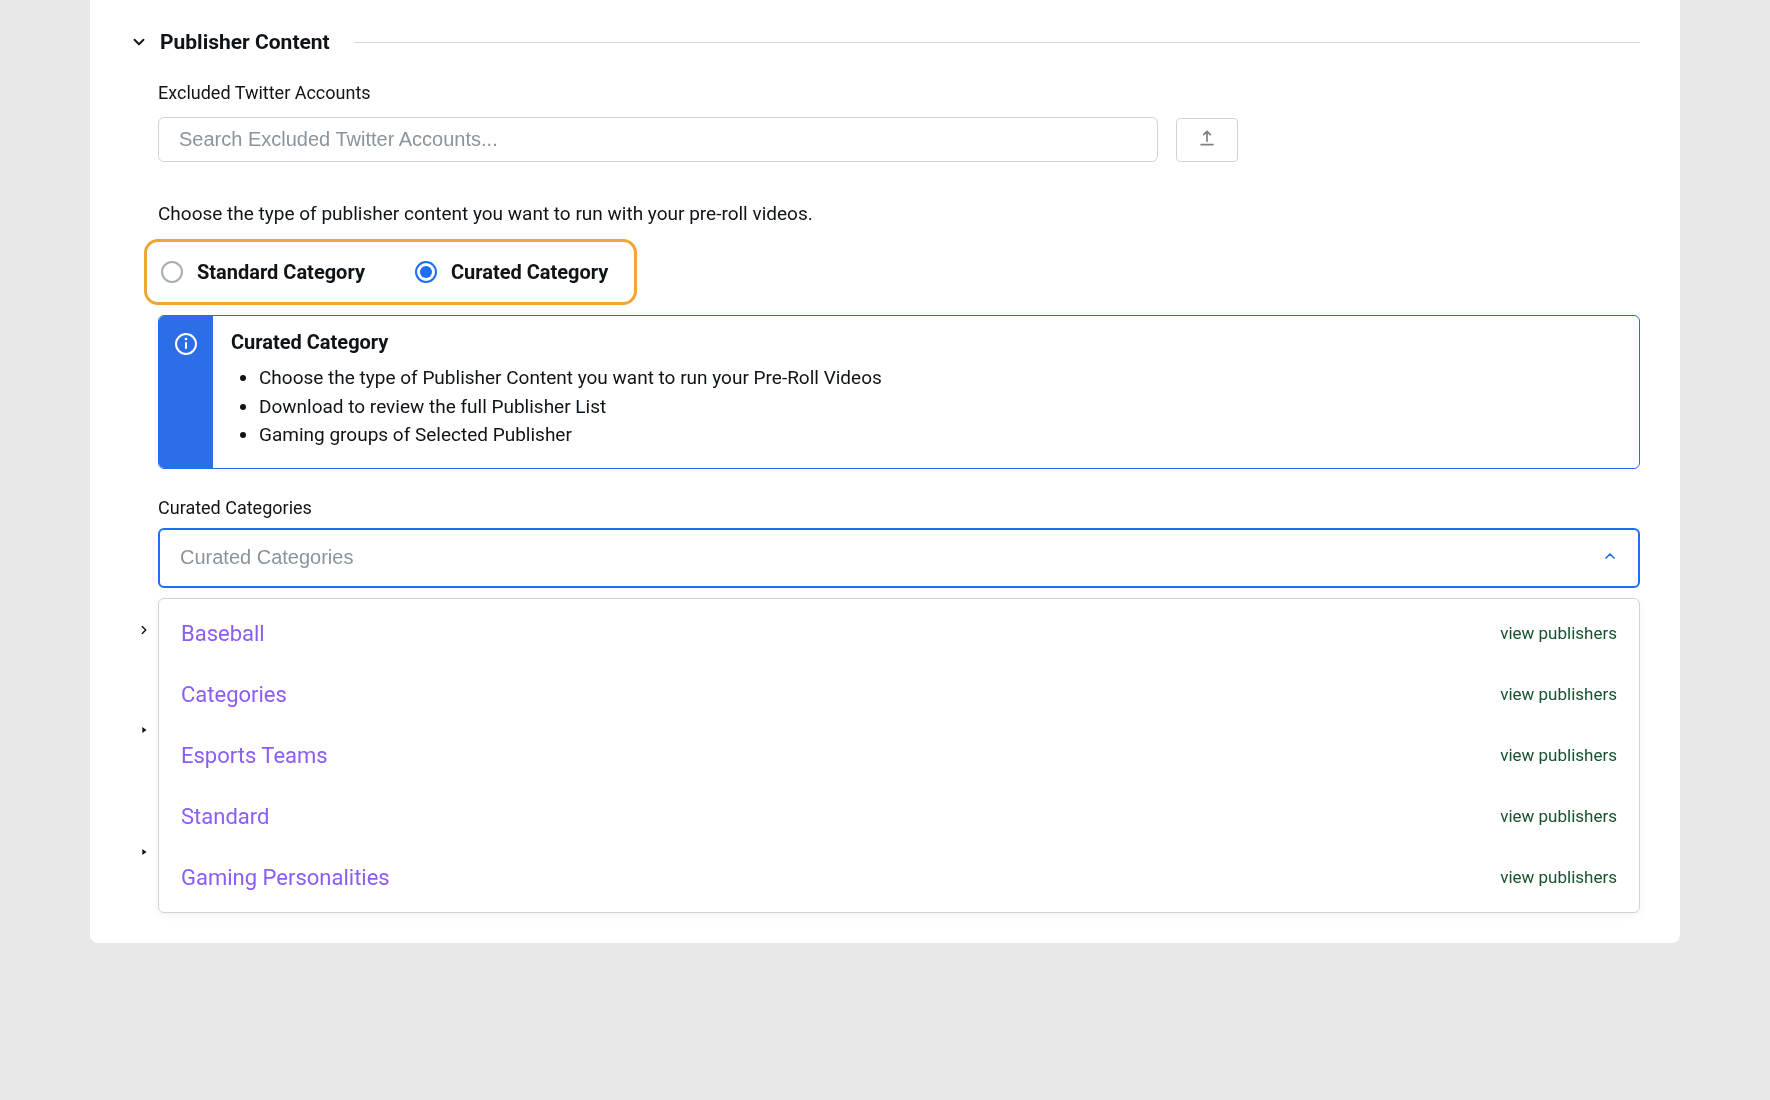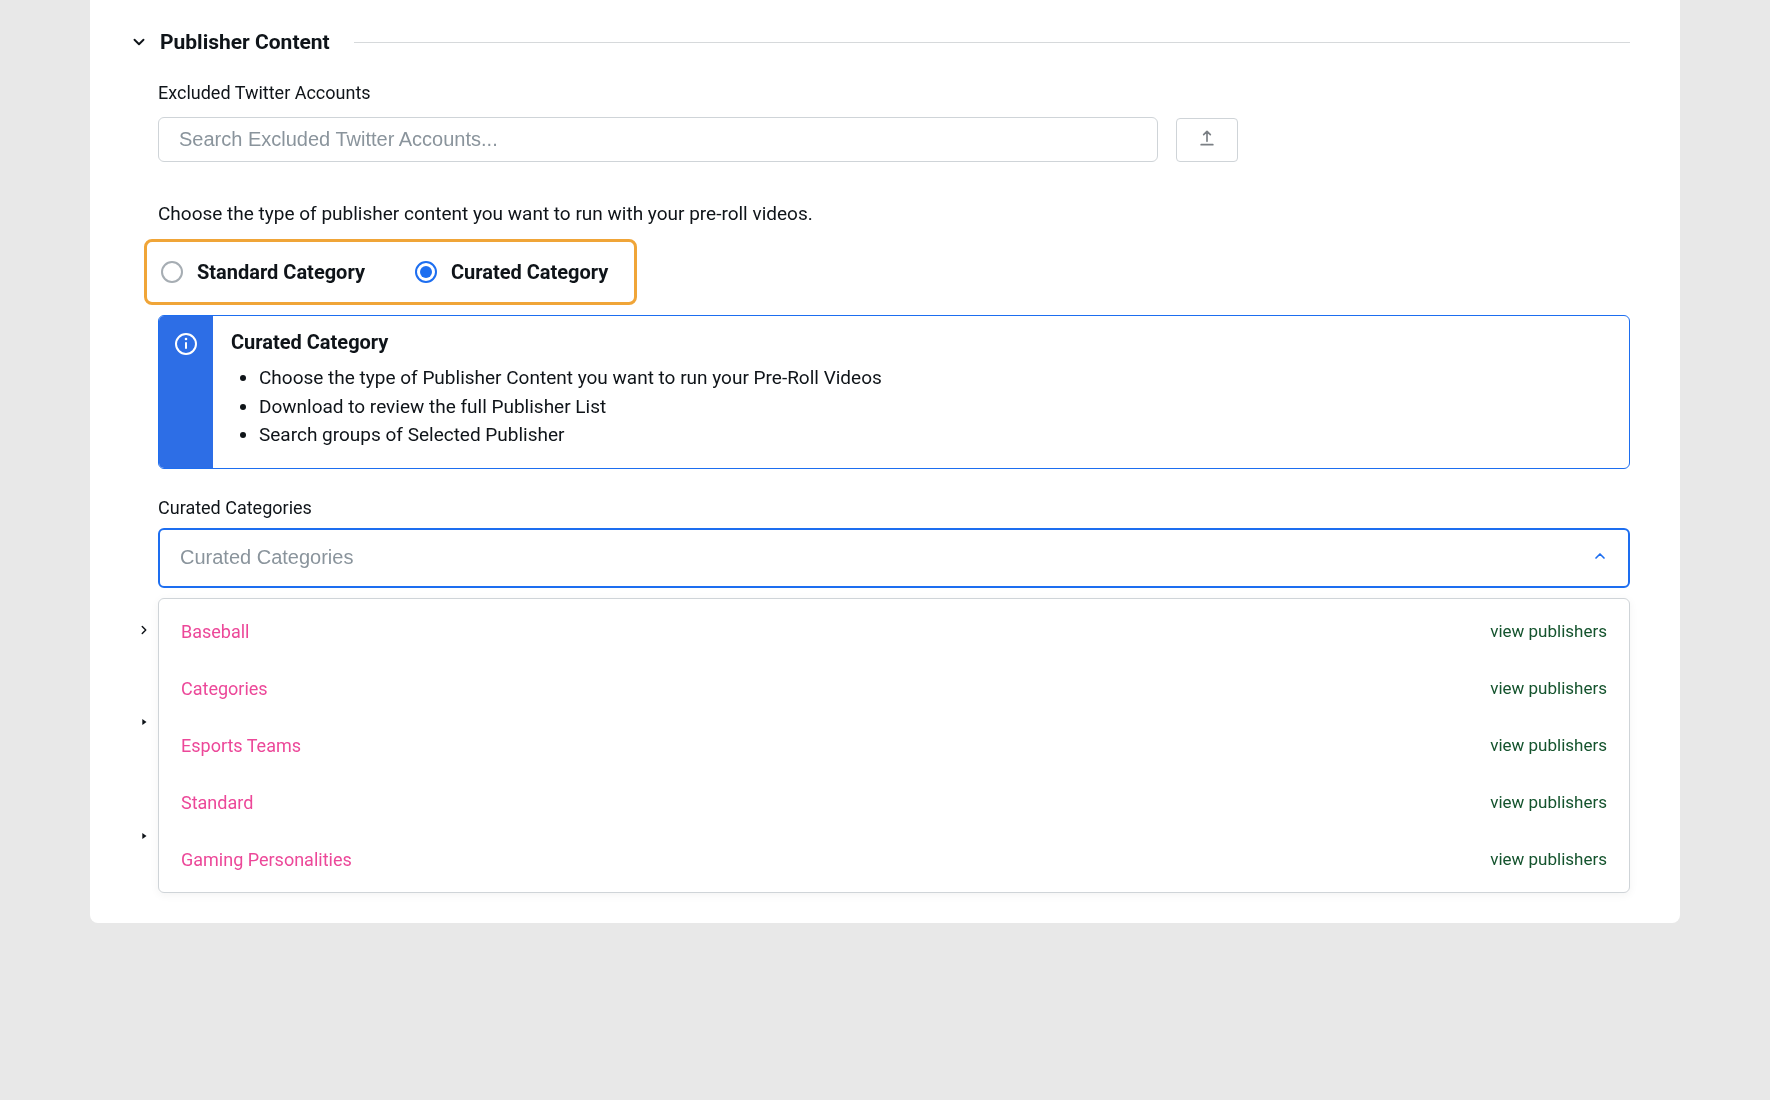--- a/index.html
+++ b/index.html
@@ -9,21 +9,21 @@
     }
     body {
       font-family: -apple-system, BlinkMacSystemFont, "Segoe UI", Roboto, Helvetica, Arial, sans-serif;
       background: #e8e8e8;
       padding: 0 90px;
       font-size: 18px;
       color: #0f1419;
     }
     .panel {
       background: #fff;
-      padding: 30px 50px 30px 40px;
+      padding: 30px 40px 30px 40px;
       min-height: 890px;
       border-radius: 0 0 8px 8px;
     }
     .section-header {
       display: flex;
       align-items: center;
       gap: 12px;
       margin-bottom: 28px;
     }
     .section-header .caret {
@@ -85,21 +85,21 @@
     .description {
       font-size: 19px;
       color: #0f1419;
       margin-bottom: 14px;
     }
     .radio-box {
       display: inline-flex;
       align-items: center;
       gap: 50px;
       border: 3px solid #f0a538;
-      border-radius: 8px;
+      border-radius: 14px;
       padding: 18px 26px 18px 14px;
       margin-left: -14px;
       margin-bottom: 10px;
     }
     .radio-option {
       display: flex;
       align-items: center;
       gap: 14px;
       cursor: pointer;
     }
@@ -203,22 +203,22 @@
       padding: 4px 0;
     }
     .dd-item {
       display: flex;
       justify-content: space-between;
       align-items: center;
       padding: 18px 22px;
       cursor: pointer;
     }
     .dd-name {
-      font-size: 18px;
-      color: #ec4899;
+      font-size: 22px;
+      color: #8b5cf6;
     }
     .dd-link {
       font-size: 17px;
       color: #14532d;
       cursor: pointer;
     }
     .side-caret {
       position: absolute;
       left: -22px;
       width: 14px;
@@ -279,21 +279,21 @@
               <rect x="11" y="10" width="2" height="7" rx="1" fill="#fff"></rect>
               <circle cx="12" cy="7" r="1.3" fill="#fff"></circle>
             </svg>
         </span>
       </div>
       <div class="info-body">
         <div class="info-title">Curated Category</div>
         <ul>
           <li>Choose the type of Publisher Content you want to run your Pre-Roll Videos</li>
           <li>Download to review the full Publisher List</li>
-          <li>Search groups of Selected Publisher</li>
+          <li>Gaming groups of Selected Publisher</li>
         </ul>
       </div>
     </div>
 
     <div class="cc-label">Curated Categories</div>
 
     <div class="combo-wrapper">
       <div class="combo-input-wrap">
         <input class="combo-input" type="text" placeholder="Curated Categories" style="">
         <span class="combo-caret">

